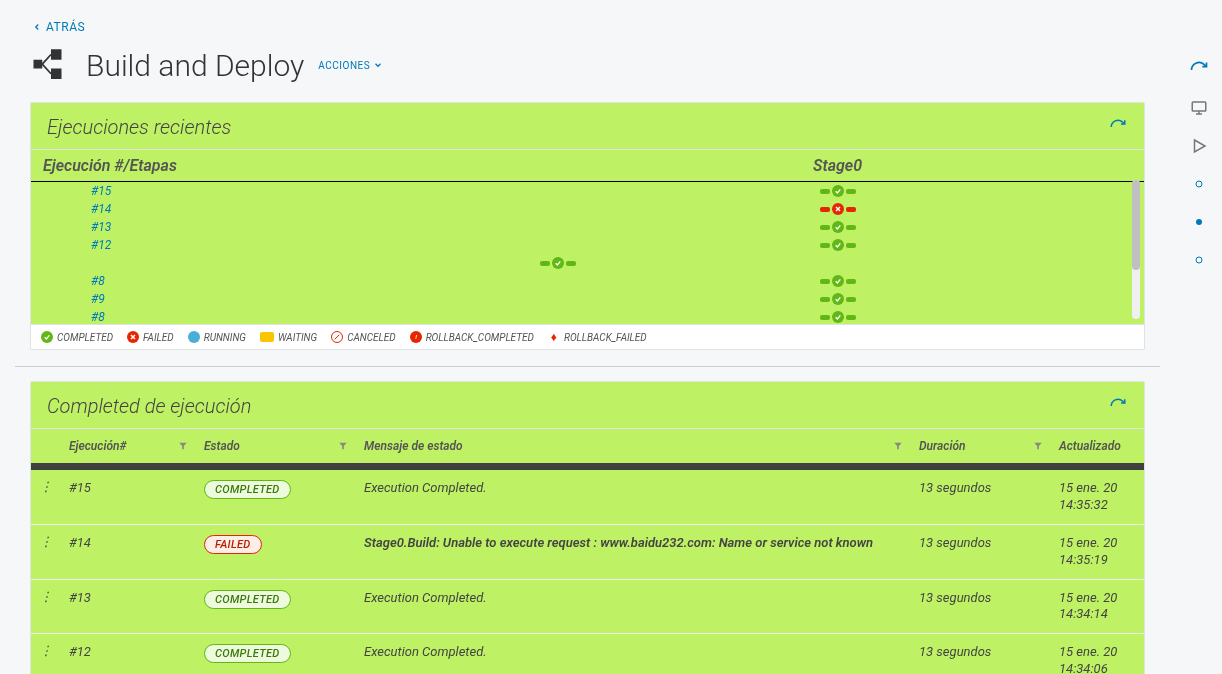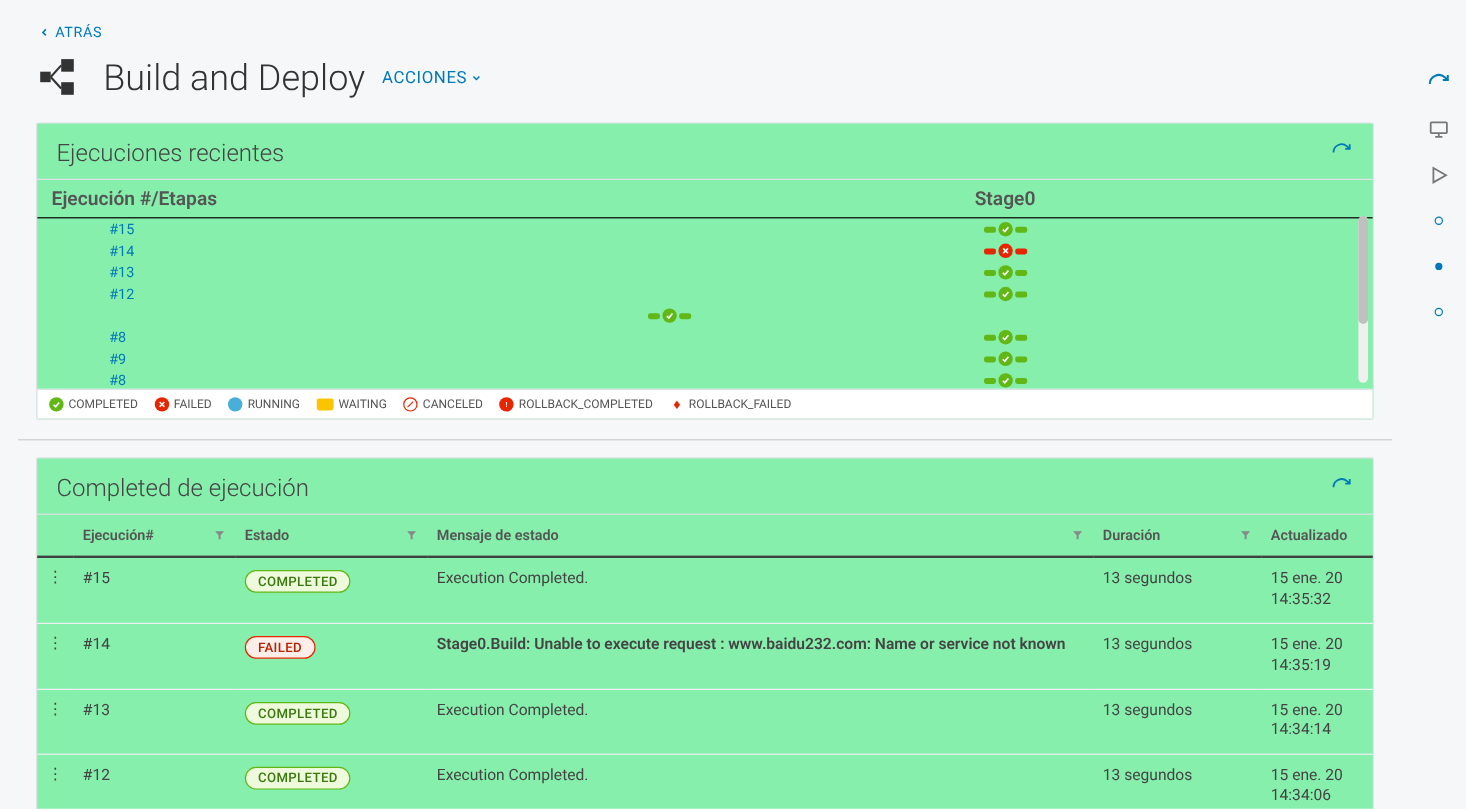--- a/index.html
+++ b/index.html
@@ -57,33 +57,34 @@
     padding: 0 0 16px 30px;
   }
   .title-icon { width: 42px; height: 42px; }
   .page-title {
     font-size: 30px;
     font-weight: 300;
     color: #333;
   }
   .actions-dd {
     color: #0079b8;
-    font-size: 14px;
+    font-size: 10px;
     letter-spacing: 0.5px;
     display: inline-flex;
     align-items: center;
     gap: 3px;
     cursor: pointer;
   }
   .card {
-    background: #86efac;
+    background: #bef264;
     border: 1px solid #e0e3e6;
     border-radius: 2px;
     margin: 0 30px 16px 30px;
     position: relative;
+    font-style: italic;
   }
   .card-header {
     display: flex;
     align-items: center;
     justify-content: space-between;
     padding: 12px 16px 10px 16px;
   }
   .card-title { font-size: 20px; font-weight: 300; color: #444; }
   .refresh-btn {
     width: 20px; height: 20px; display:flex; align-items:center; justify-content:center;
@@ -156,21 +157,21 @@
 
   .details-card { margin-top: 14px; }
   .details-table { width: 100%; border-collapse: collapse; }
   .details-head th {
     text-align: left;
     font-size: 12px;
     font-weight: 600;
     color: #555;
     padding: 10px 8px;
     border-top: 1px solid #e0e3e6;
-    border-bottom: 2px solid #404040;
+    border-bottom: 7px solid #404040;
     position: relative;
   }
   .filter-icon {
     position:absolute; right:8px; top:50%; transform:translateY(-50%);
     width:10px;height:10px; color:#888; cursor:pointer;
   }
   .details-table td {
     padding: 10px 8px;
     border-bottom: 1px solid #eef0f2;
     vertical-align: top;

